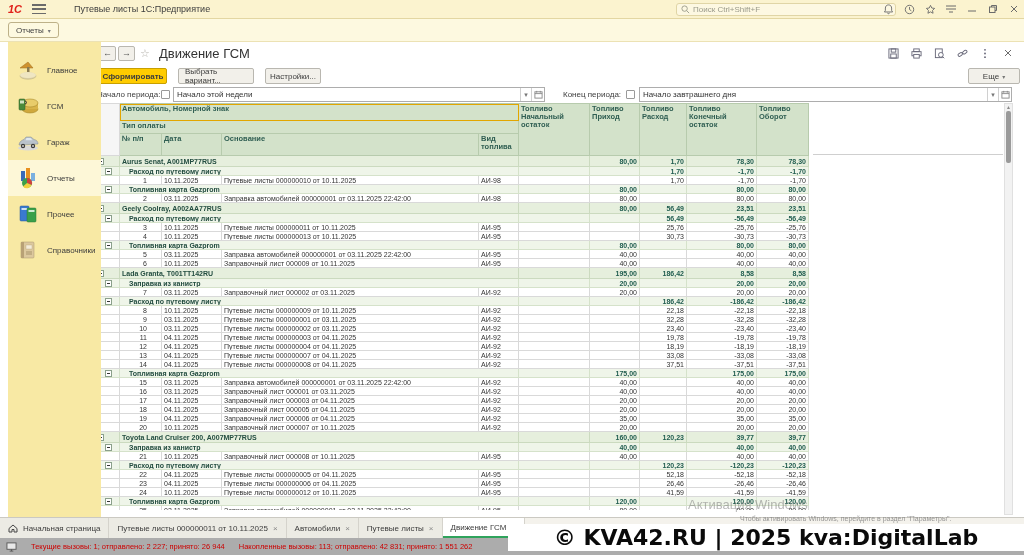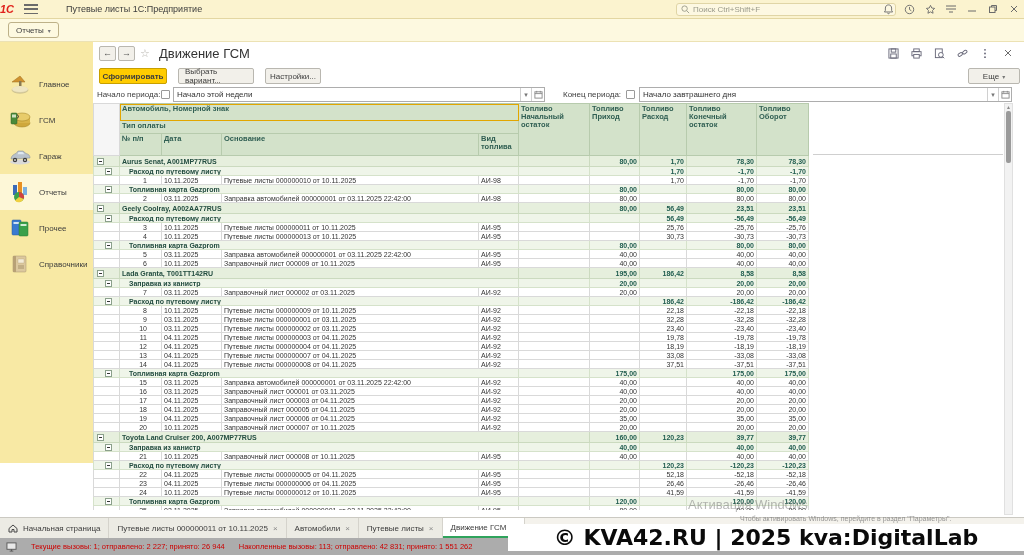--- a/index.html
+++ b/index.html
@@ -1,33 +1,33 @@
 <!DOCTYPE html>
 <html><head>
 <meta charset="utf-8">
 <style>
   *{margin:0;padding:0;box-sizing:border-box}
   html,body{width:1024px;height:555px;overflow:hidden;font-family:"Liberation Sans","DejaVu Sans",sans-serif;background:#fff;position:relative}
   .abs{position:absolute}
   .ic svg{display:block}
   
   .titlebar{left:0;top:0;width:1024px;height:19px;background:#fbf3cf;border-bottom:1px solid #e3d6a2;display:flex;align-items:center;z-index:5}
-  .logo1c{font-weight:bold;color:#e0201a;font-size:11px;font-style:italic}
+  .logo1c{font-weight:bold;color:#e0201a;font-size:11px;margin-left:8px;font-style:italic}
   .burger{width:14px;height:10px;margin-left:10px;display:flex;flex-direction:column;justify-content:space-between}
   .burger i{display:block;height:1.5px;background:#6b6b6b}
   .apptitle{font-size:9px;color:#3c3c3c;margin-left:28px}
   .searchbox{position:absolute;left:676px;top:3px;width:220px;height:13px;background:#fdf8e2;border:1px solid #e0d5a6;border-radius:3px;display:flex;align-items:center;padding:0 4px;color:#9a9a8a;font-size:8px}
   .searchbox .ph{margin-left:3px}
   .tbicons{position:absolute;right:4px;top:2px;display:flex;gap:9px;align-items:center;height:14px;color:#6b6b6b;font-size:10px}
   .tbicons .ic{width:12px;height:12px;display:flex;align-items:center;justify-content:center}
   
   .menubar{left:0;top:19px;width:1024px;height:23px;background:#fdf9e0;border-bottom:1px solid #ece2b4;z-index:4}
   .reports-btn{position:absolute;left:8px;top:3px;height:16px;padding:0 7px;background:#fdf9e0;border:1px solid #bdb188;border-radius:3px;font-size:8px;color:#3c3c3c;display:flex;align-items:center;gap:4px}
   
-  .sidebar{left:0;top:42px;width:93px;height:421px;background:#f8e9a4;z-index:3;padding-top:24px}
+  .sidebar{left:8px;top:42px;width:93px;height:475px;background:#f8e9a4;z-index:3;padding-top:10px}
   .side-item{height:36px;display:flex;align-items:center;gap:7px;padding-left:8px;cursor:pointer}
   .side-item.active{background:#fdf7d7}
   .side-item .lbl{font-size:8px;color:#3c3c3c}
   .side-item .ic{width:24px;height:22px}
   
   .content{left:93px;top:42px;width:931px;height:475px;background:#fff}
   .navrow{position:absolute;left:0;top:0;width:100%;height:25px}
   .navbtn{position:absolute;top:4px;width:17px;height:15px;background:#f2f0ea;border:1px solid #b9b7b0;color:#555;font-size:9px;line-height:13px;text-align:center;border-radius:2px}
   .star{position:absolute;left:47px;top:5px;color:#b9b7b0;font-size:11px}
   .rpt-title{position:absolute;left:66px;top:4px;font-size:13px;color:#333}

